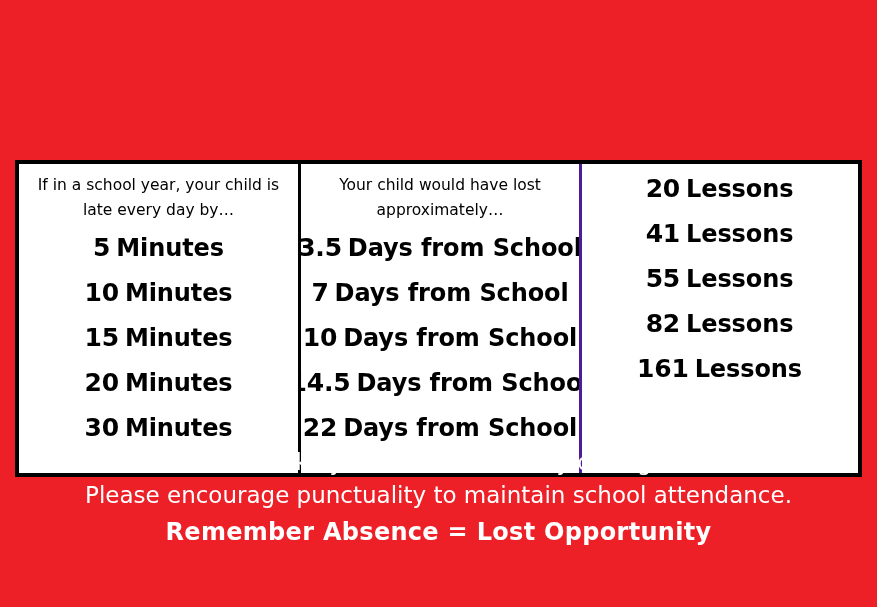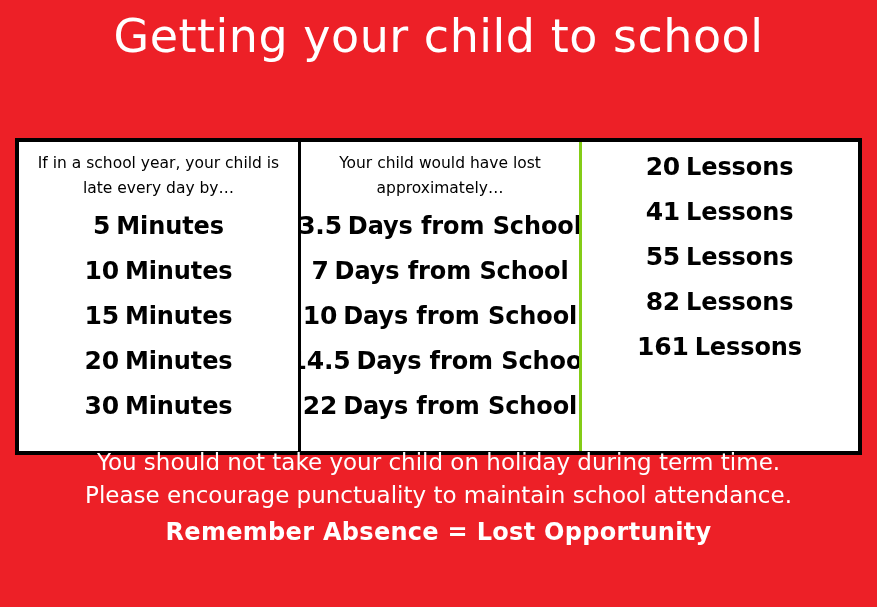--- a/index.html
+++ b/index.html
@@ -43,38 +43,38 @@
   .title-strong {
     font-weight: bold;
     text-decoration: underline;
     text-underline-offset: 4px;
   }
 
   
   #table-wrap {
     position: absolute;
     left: 15px;
-    top: 138px;
+    top: 160px;
     width: 847px;
     height: 317px;
     background: #FFFFFF;
     border: 4px solid #000000;
     box-sizing: border-box;
     display: flex;
     flex-direction: row;
   }
   .col {
     box-sizing: border-box;
     display: flex;
     flex-direction: column;
     background: #FFFFFF;
     overflow: hidden;
   }
   #col-0 { width: 282px; border-right: 3px solid #000; }
-  #col-1 { width: 281px; border-right: 3px solid #84cc16; }
+  #col-1 { width: 281px; border-right: 3px solid #4c1d95; }
   #col-2 { width: 275px; }
 
   .col-header {
     padding: 9px 8px 0 8px;
     text-align: center;
     font-family: "DejaVu Sans", sans-serif;
     font-size: 15.5px;
     line-height: 25px;
     color: #000000;
     font-weight: normal;
@@ -132,21 +132,20 @@
     line-height: 40px;
     letter-spacing: 0.3px;
   }
 </style>
 </head>
 <body>
 
 <div id="poster">
 
   <div id="title-block">
-    <div class="title-line">Getting your child to school</div>
   </div>
 
   <div id="table-wrap">
 
     <div class="col" id="col-0">
       <div class="col-header">If in a school year, your child is late every day by…</div>
       <div class="col-body">
         <div class="cell">
           <span class="num">5</span>
           <span class="unit">Minutes</span>

